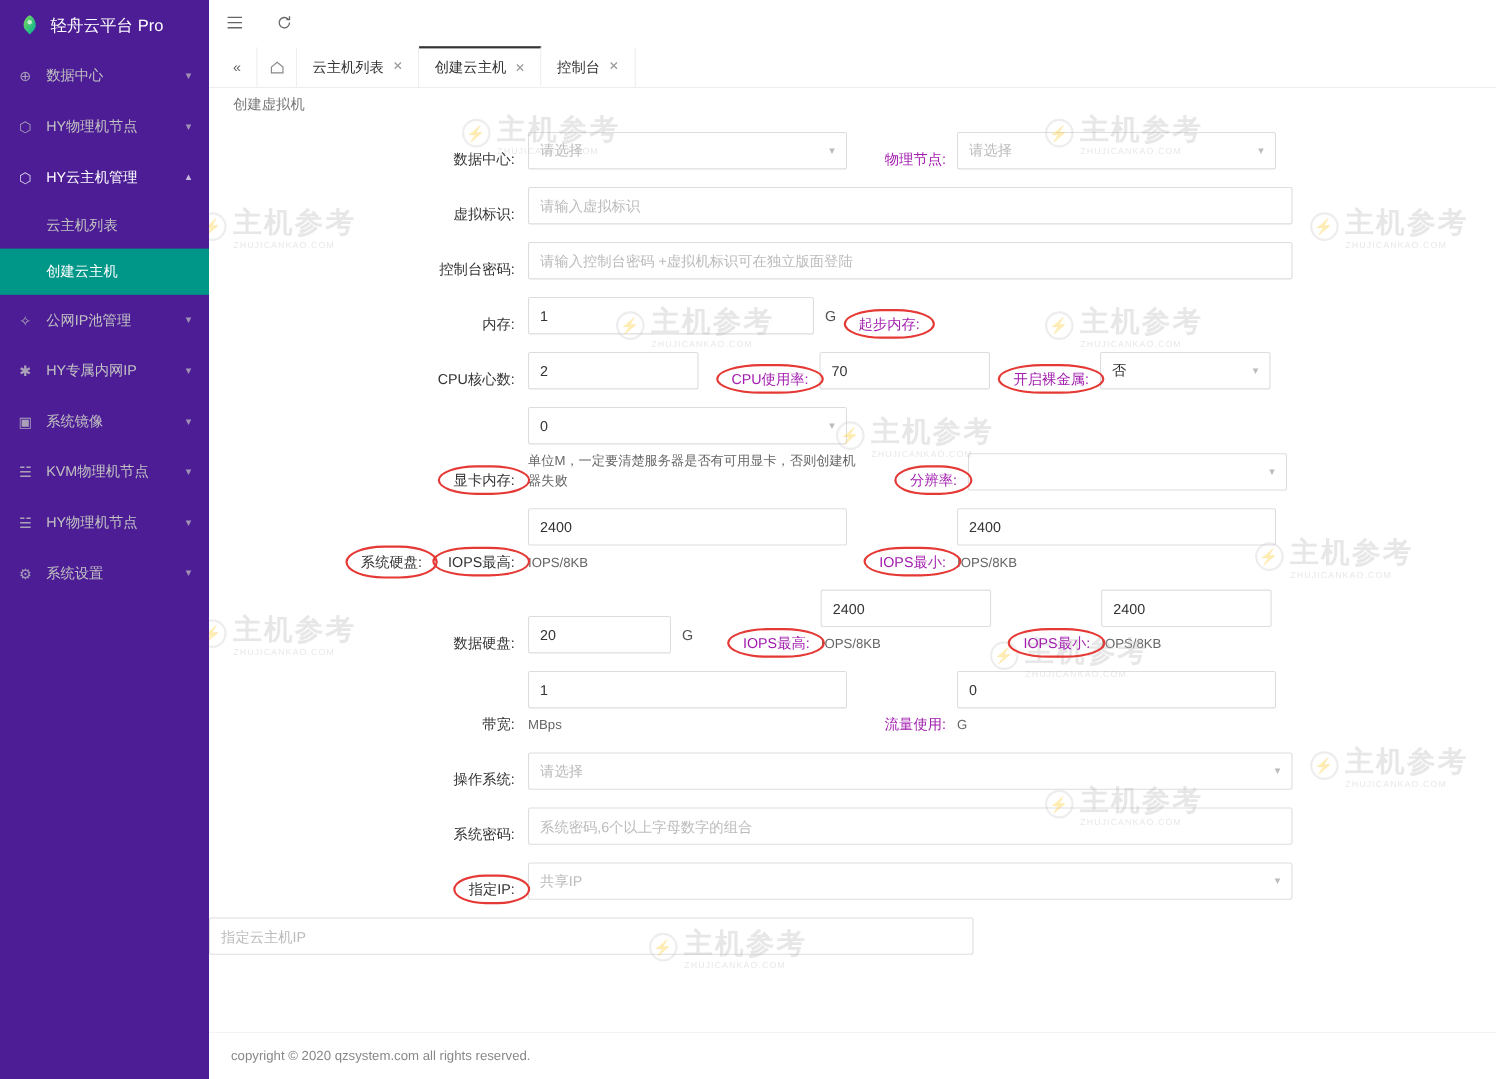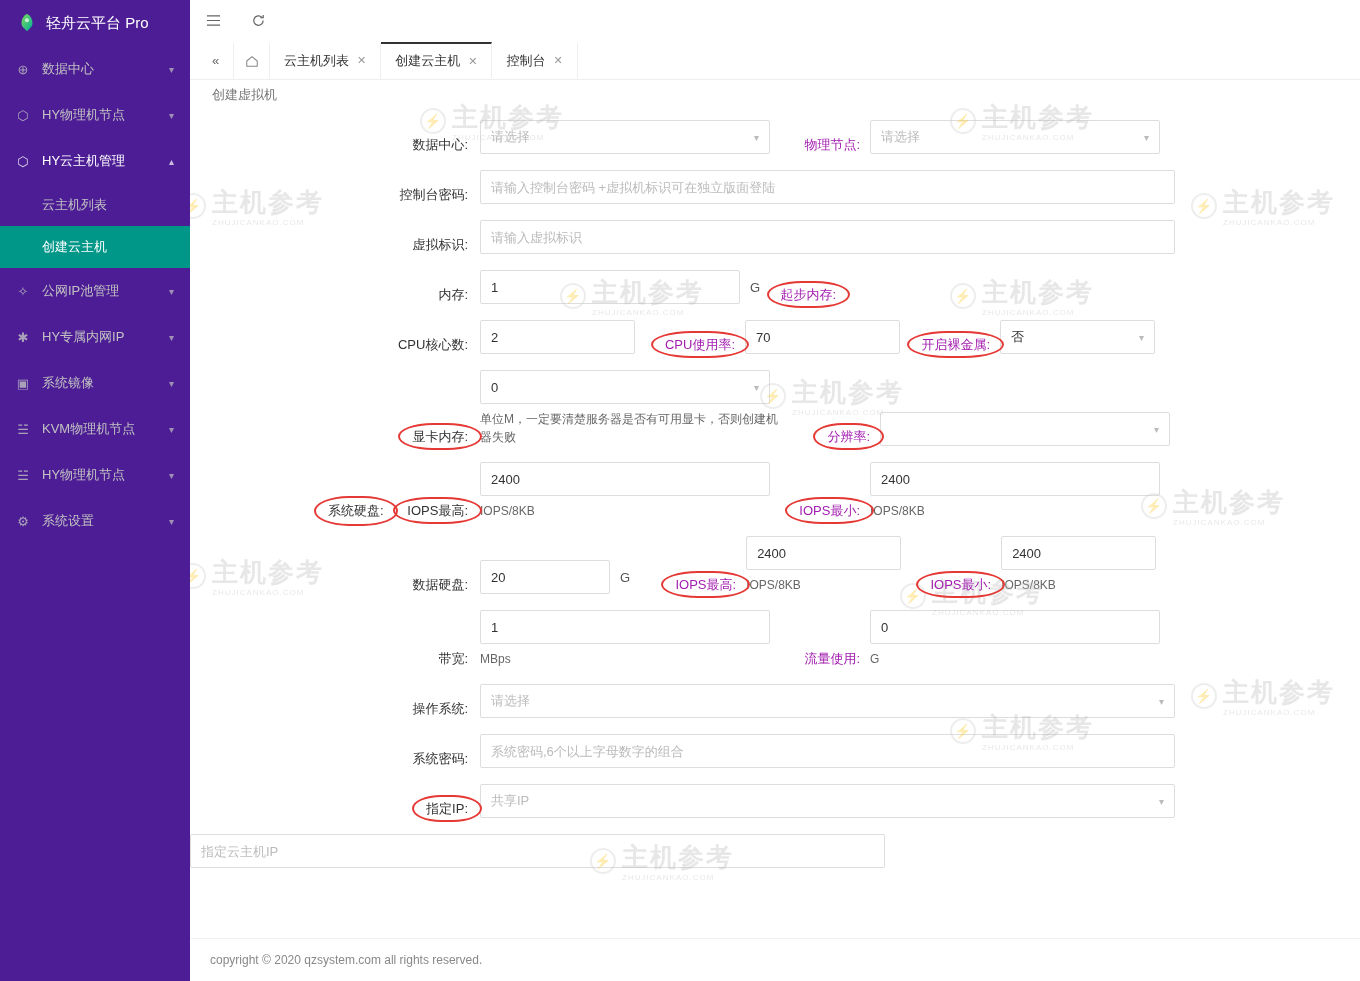--- a/index.html
+++ b/index.html
@@ -272,27 +272,27 @@
             <span class="select-caret">▾</span>
           </div>
           <div class="sub-label" style="width:100px;padding-top:8px">物理节点:</div>
           <div class="select" style="width:290px">
             <span>请选择</span>
             <span class="select-caret">▾</span>
           </div>
         </div>
 
         <div class="row">
+          <div class="label">虚拟标识:</div>
+          <input class="input" style="width: 695px;" placeholder="请输入虚拟标识">
+        </div>
+
+        <div class="row">
           <div class="label">控制台密码:</div>
           <input class="input" style="width: 695px;" placeholder="请输入控制台密码 +虚拟机标识可在独立版面登陆">
-        </div>
-
-        <div class="row">
-          <div class="label">虚拟标识:</div>
-          <input class="input" style="width: 695px;" placeholder="请输入虚拟标识">
         </div>
 
         <div class="row">
           <div class="label">内存:</div>
           <div class="cell">
             <div class="ctrl-row">
               <input class="input" style="width: 260px;" value="1">
               <span class="unit">G</span>
             </div>
           </div>

